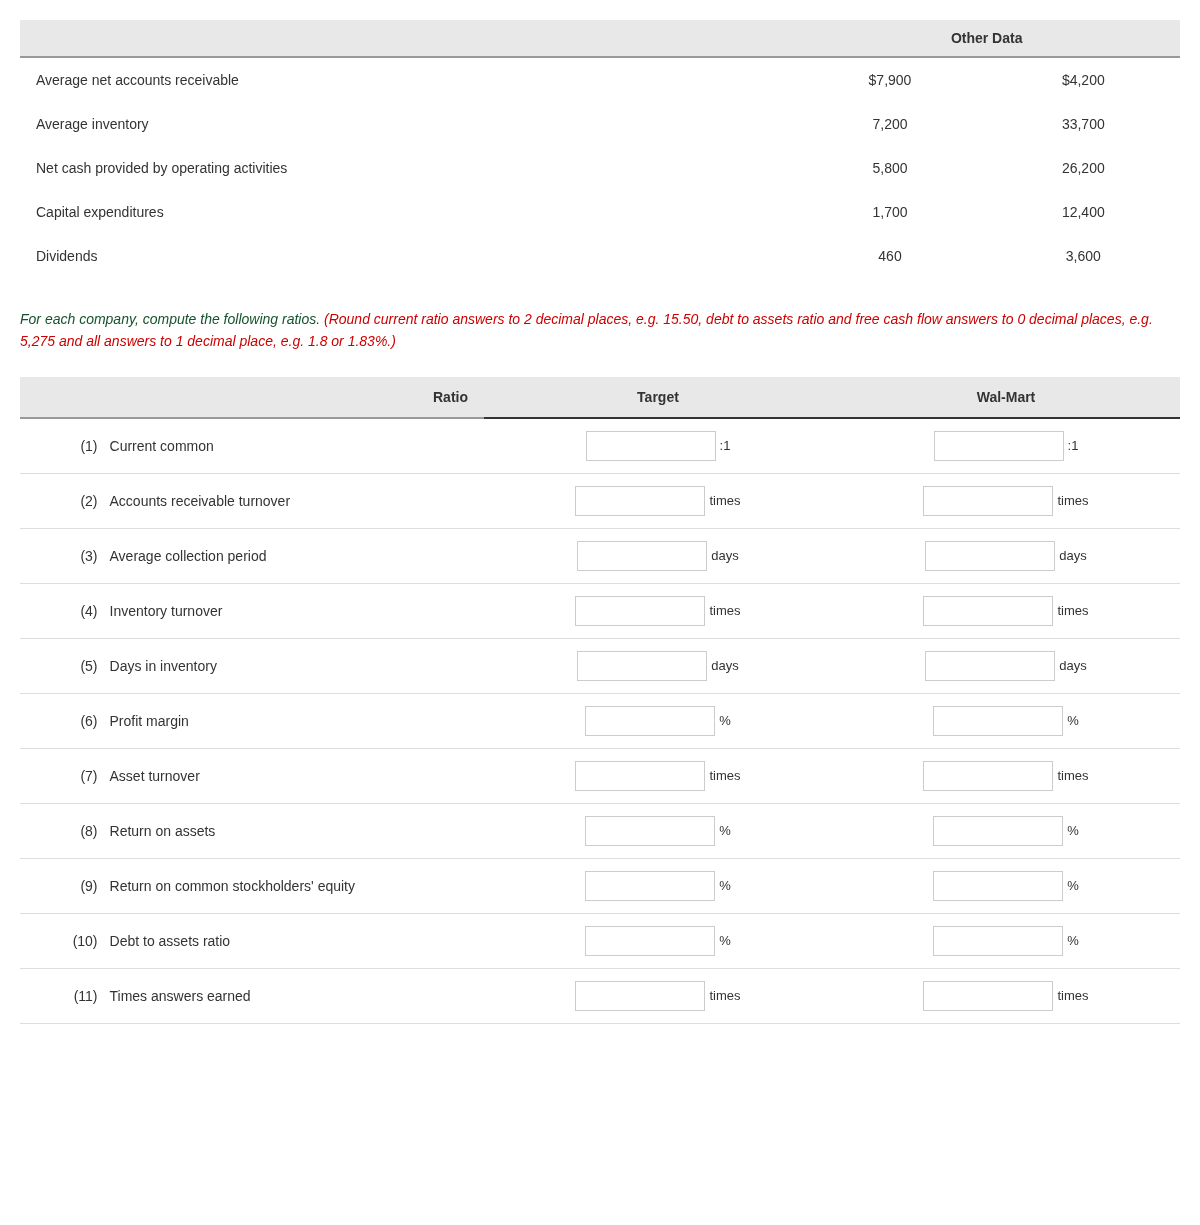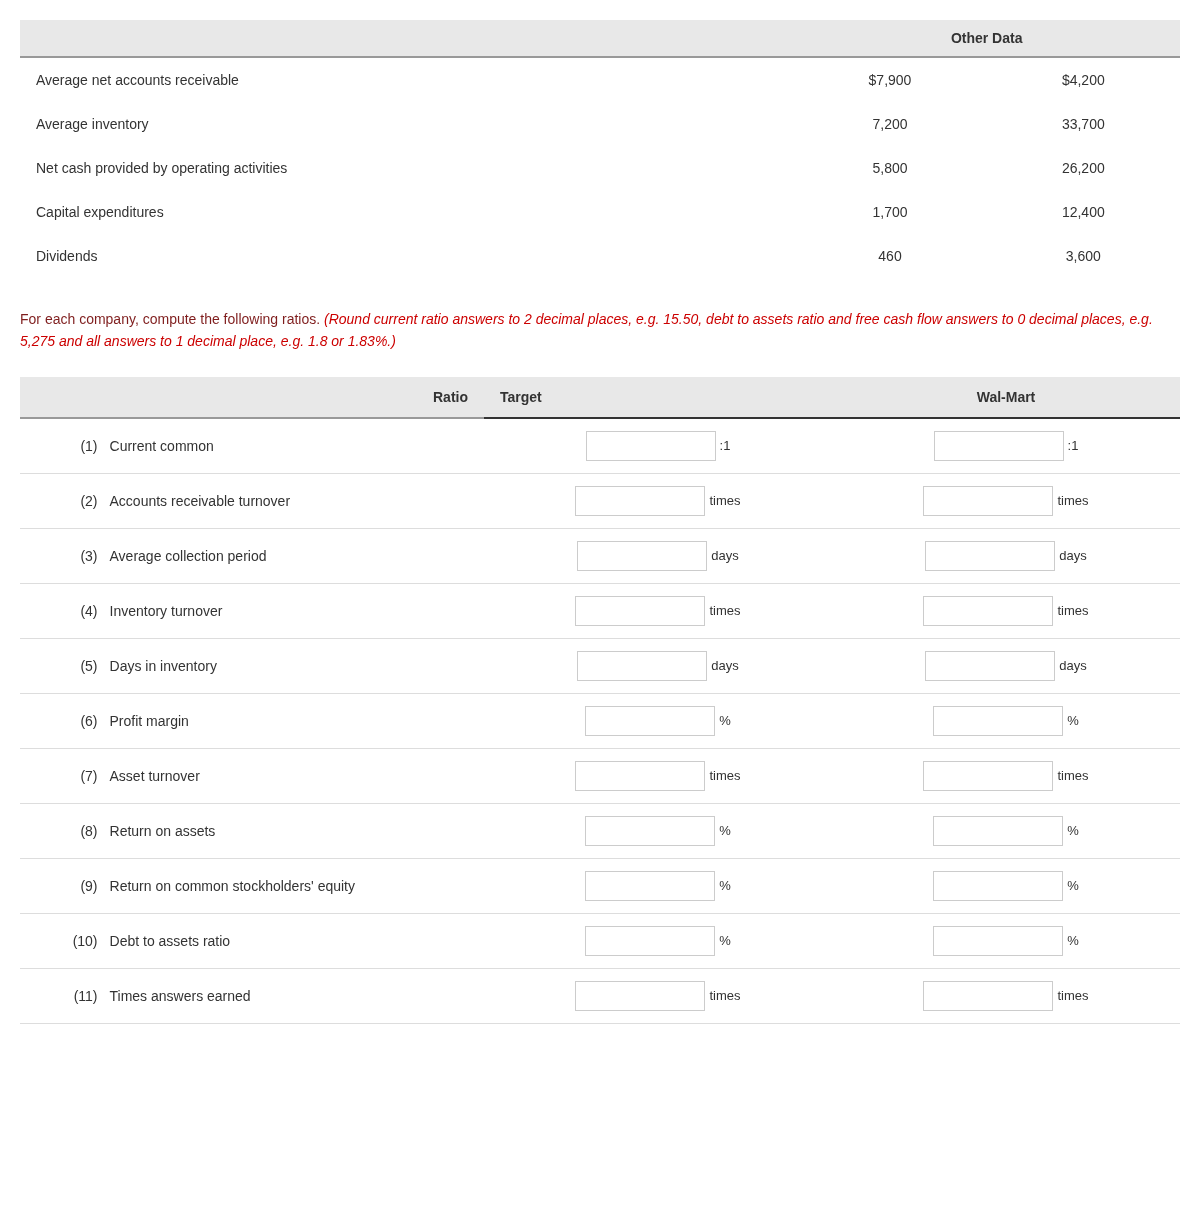--- a/index.html
+++ b/index.html
@@ -57,21 +57,22 @@
       border-bottom: none;
     }
 
     
     .instruction {
       margin-bottom: 24px;
       line-height: 1.6;
     }
 
     .instruction-normal {
-      color: #7f1d1d;
+      color: #14532d;
+      font-style: italic;
     }
 
     .instruction-red {
       color: #cc0000;
       font-style: italic;
     }
 
     
     .ratio-table {
       width: 100%;
@@ -88,21 +89,21 @@
       font-size: 14px;
       border-bottom: 2px solid #999;
     }
 
     .ratio-table th.ratio-header {
       text-align: right;
       width: 40%;
     }
 
     .ratio-table th.target-header {
-      text-align: left;
+      text-align: center;
       width: 30%;
       border-bottom: 2px solid #333;
     }
 
     .ratio-table th.walmart-header {
       text-align: center;
       width: 30%;
       border-bottom: 2px solid #333;
     }
 

